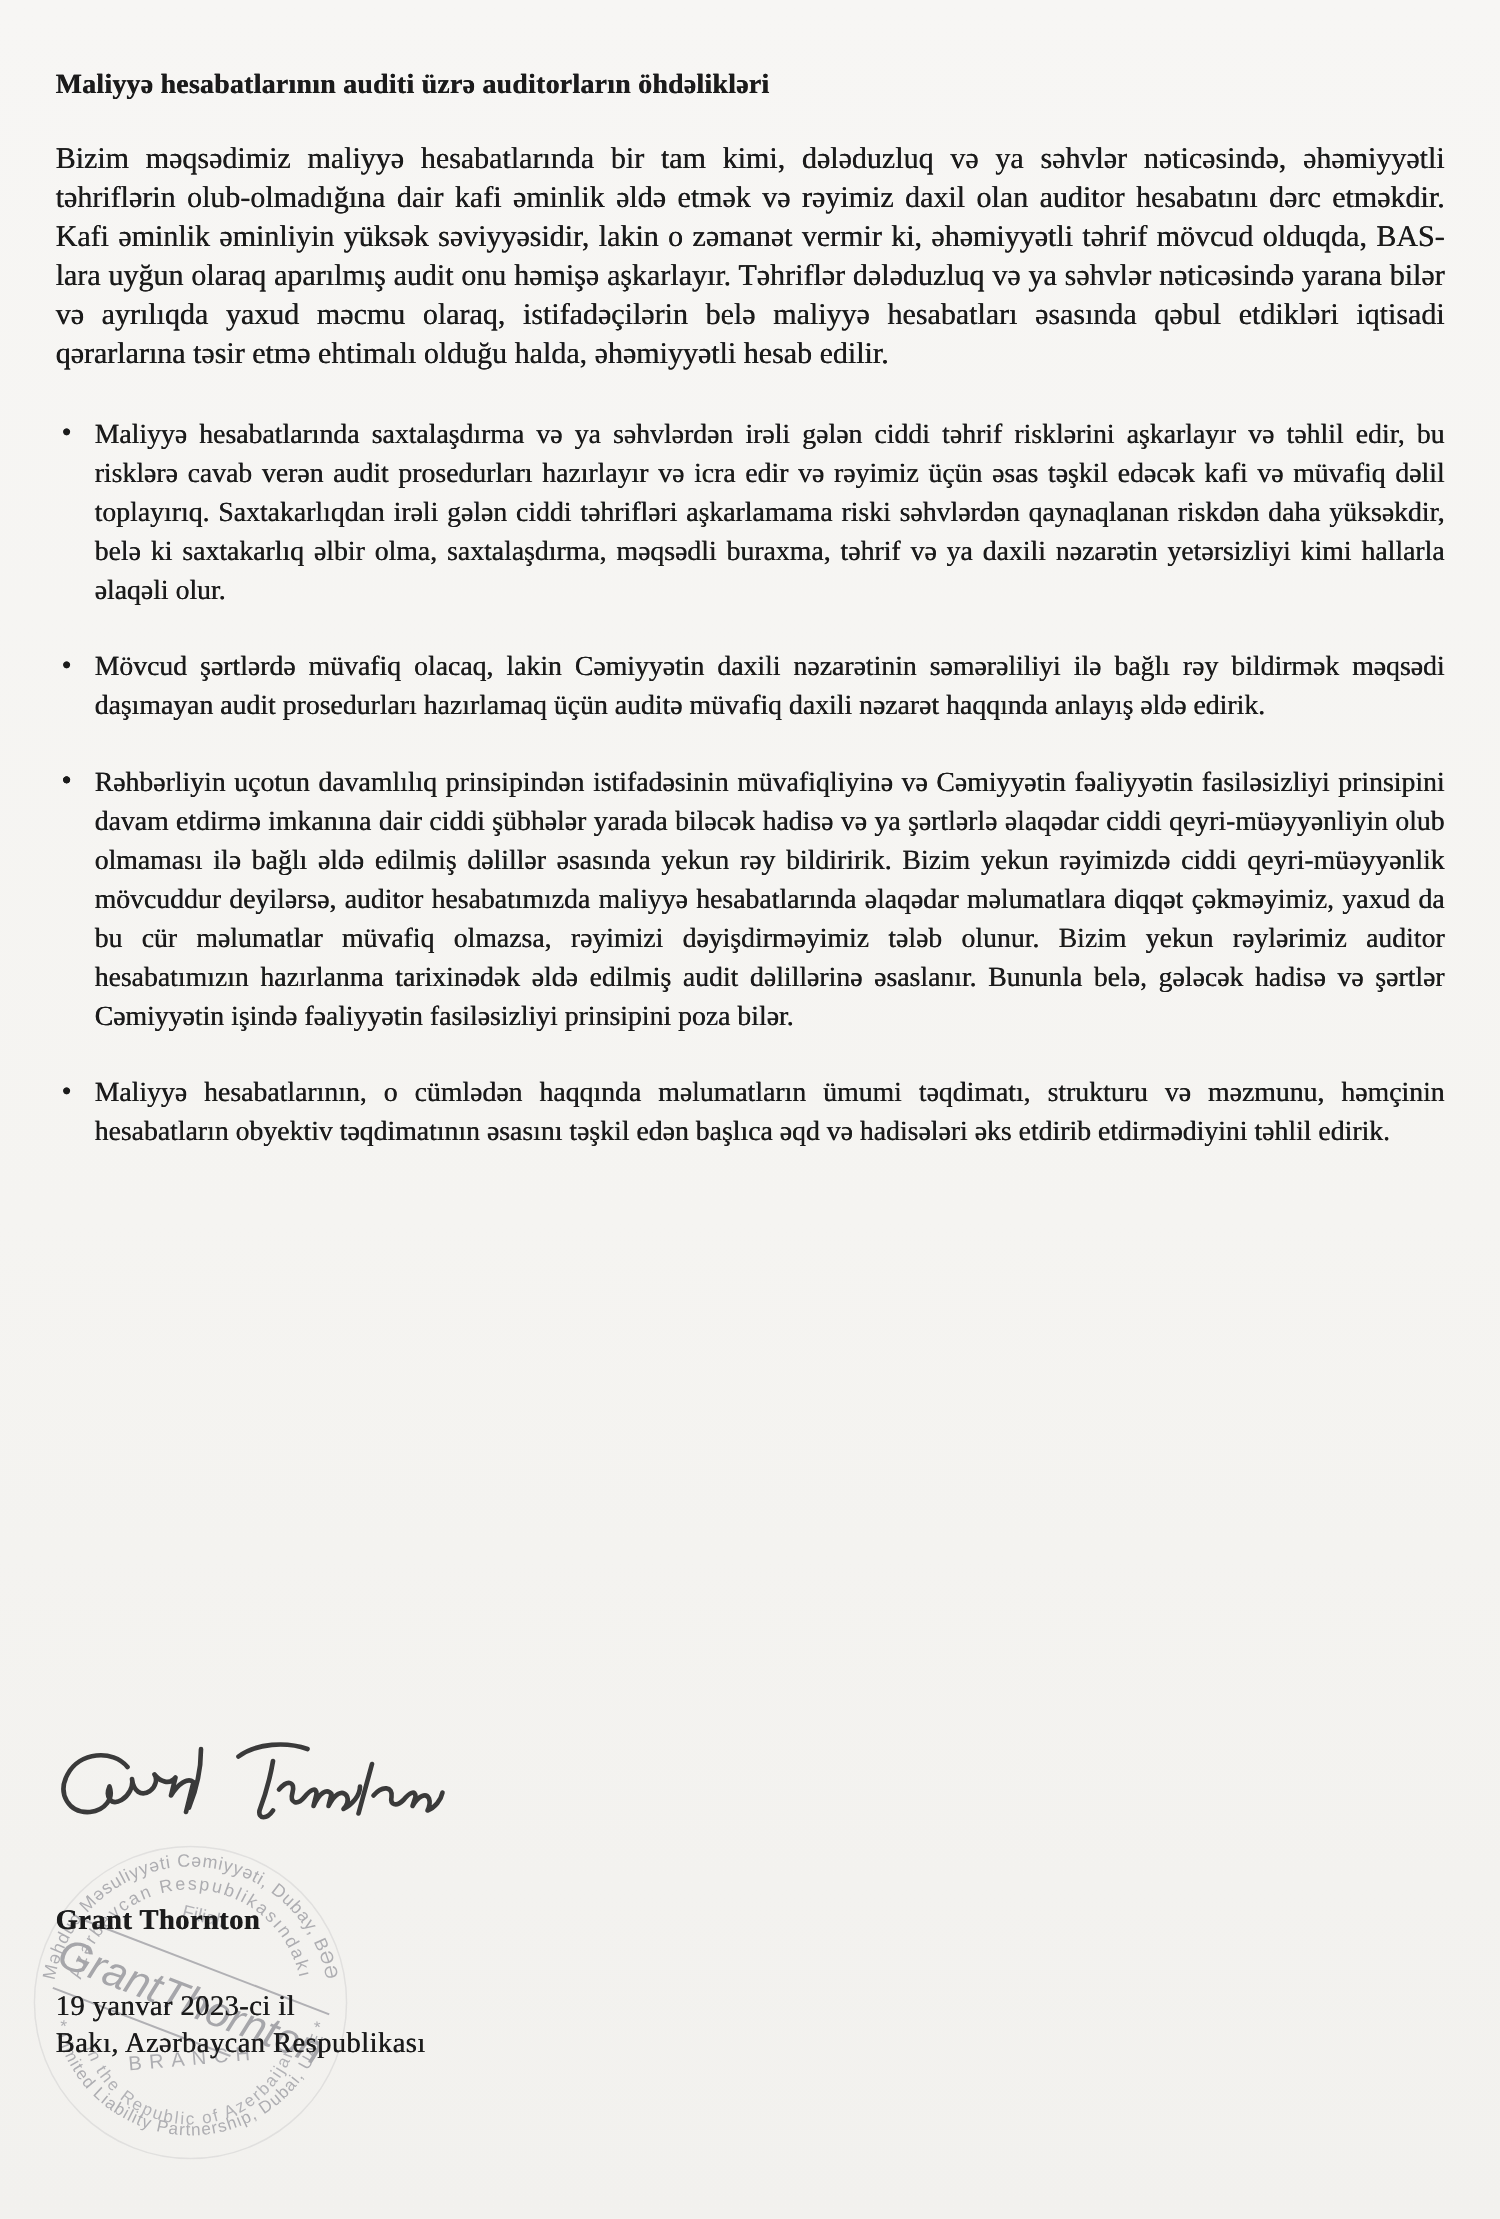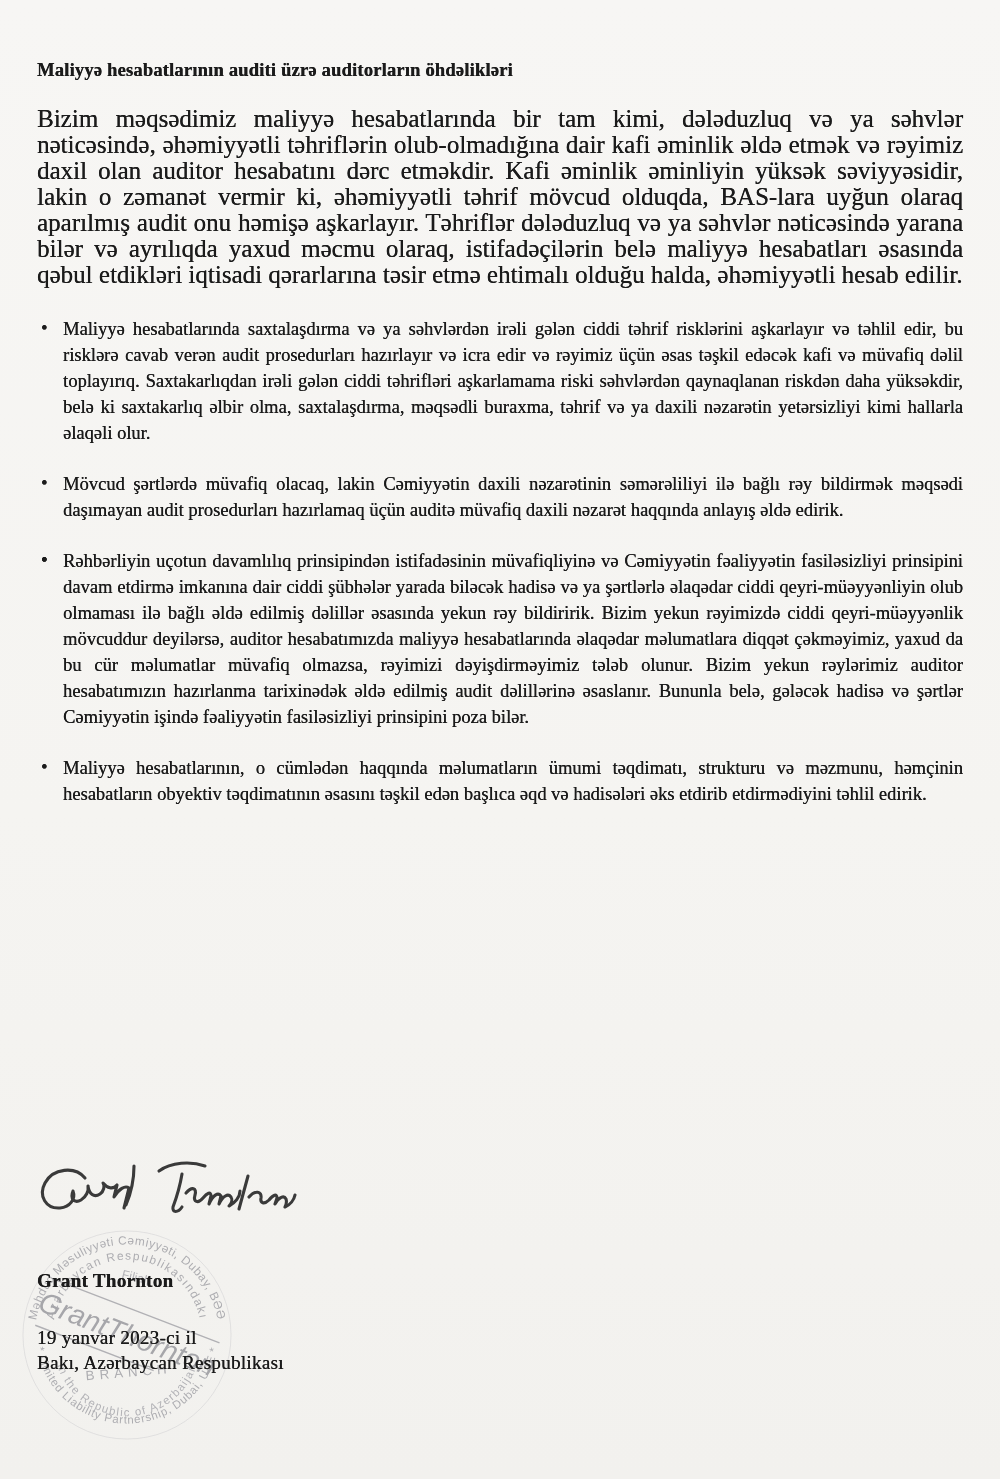--- a/index.html
+++ b/index.html
@@ -4,29 +4,29 @@
 <style>
   html,body{margin:0;padding:0;}
   body{
     width:1000px;height:1479px;position:relative;overflow:hidden;
     background:#f4f3f0;
     font-family:"Liberation Serif", serif;
     color:#1b1b1b;
   }
   .page{
     position:absolute;inset:0;box-sizing:border-box;
-    padding:60px 37px 0 37px;
+    padding:47px 37px 0 37px;
     background:linear-gradient(180deg,#f7f6f4 0%,#f5f4f1 55%,#f2f1ee 100%);
   }
   .doc-title{
     font-size:18.5px;font-weight:bold;margin:0 0 25px 0;
     letter-spacing:.2px;text-shadow:.3px 0 0 currentColor;
   }
   .para{
-    font-size:25px;line-height:26px;text-align:justify;
+    font-size:20px;line-height:26px;text-align:justify;
     margin:0 0 28px 0;text-shadow:.25px 0 0 currentColor;
   }
   ul.bullets{list-style:none;margin:0;padding:0;}
   ul.bullets li{
     position:relative;padding-left:26px;margin:0 0 25px 0;
     font-size:18.5px;line-height:26px;text-align:justify;
     text-shadow:.25px 0 0 currentColor;
   }
   ul.bullets .marker{position:absolute;left:4px;top:-1px;}
   .signature{position:absolute;left:33px;top:1156px;width:270px;height:84px;z-index:3;}

